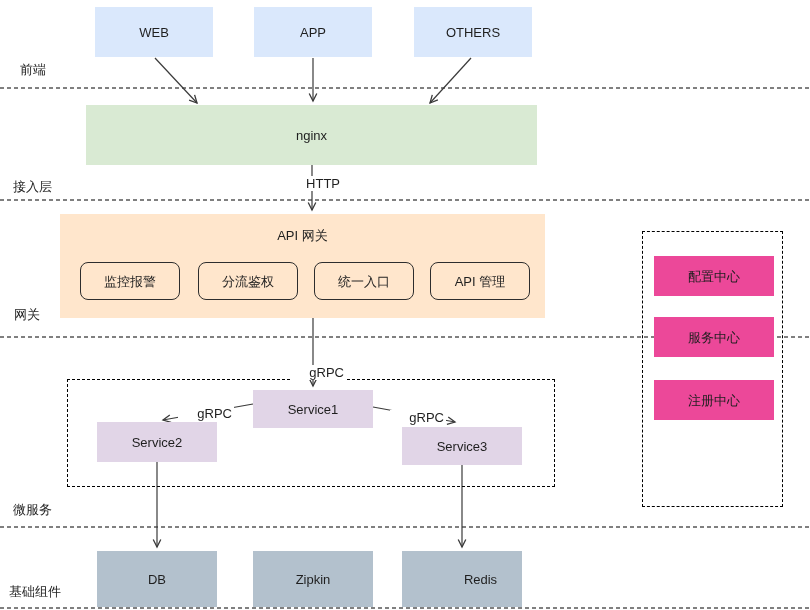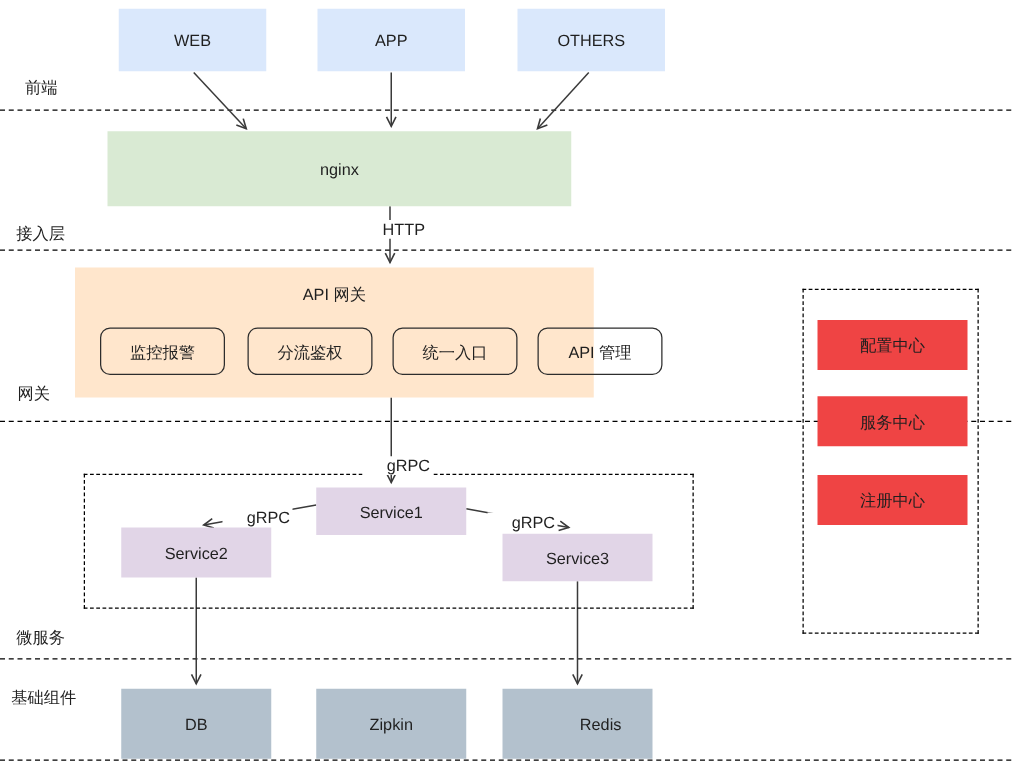--- a/index.html
+++ b/index.html
@@ -9,59 +9,59 @@
   }
   .canvas svg{position:absolute;left:0;top:0;z-index:1;}
   .node{
     position:absolute;display:flex;align-items:center;justify-content:center;
     font-size:13px;line-height:1;z-index:2;box-sizing:border-box;white-space:nowrap;
   }
   .client{background:#dae8fc;width:118px;height:50px;top:7px;}
   .client-web{left:95px;}
   .client-app{left:254px;}
   .client-others{left:414px;}
-  .nginx{background:#d9ead3;left:86px;top:105px;width:371px;height:60px;}
+  .nginx{background:#d9ead3;left:86px;top:105px;width:451px;height:60px;}
   .gateway{
-    position:absolute;background:#ffe6cc;left:60px;top:214px;width:415px;height:104px;z-index:2;
+    position:absolute;background:#ffe6cc;left:60px;top:214px;width:485px;height:104px;z-index:2;
   }
   .gateway-title{
     position:absolute;left:0;top:13px;width:100%;text-align:center;font-size:13px;
   }
   .feature{
     background:transparent;border:1px solid #2d2d2d;border-radius:8px;
     width:100px;height:38px;top:262px;
   }
   .feature-0{left:80px;}
   .feature-1{left:198px;}
   .feature-2{left:314px;}
   .feature-3{left:430px;}
   .dashed-box{position:absolute;border:1px dashed #000;z-index:1;box-sizing:border-box;background:transparent;}
   .ms-box{left:67px;top:379px;width:488px;height:108px;}
   .centers-box{left:642px;top:231px;width:141px;height:276px;}
   .service{background:#e1d5e7;width:120px;height:38px;}
   .service-1{left:253px;top:390px;}
   .service-2{left:97px;top:422px;height:40px;}
   .service-3{left:402px;top:427px;}
-  .center{background:#ef4444;left:654px;width:120px;height:40px;}
+  .center{background:#ec4899;left:654px;width:120px;height:40px;}
   .center-0{top:256px;}
   .center-1{top:317px;}
   .center-2{top:380px;}
   .center-3{top:443px;}
   .infra{background:#b3c1cd;width:120px;height:56px;top:551px;}
   .infra-0{left:97px;}
   .infra-1{left:253px;}
   .infra-2{left:402px;padding-left:37px;}
   .layer-label{
     position:absolute;font-size:13px;z-index:2;background:transparent;white-space:nowrap;
   }
   .lbl-frontend{left:20px;top:61px;}
   .lbl-access{left:13px;top:178px;}
   .lbl-gateway{left:14px;top:306px;}
   .lbl-micro{left:13px;top:501px;}
-  .lbl-infra{left:9px;top:549px;}
+  .lbl-infra{left:9px;top:583px;}
   .conn-label{
     position:absolute;font-size:13px;z-index:3;background:#ffffff;text-align:right;
     padding:0 2px;white-space:nowrap;
   }
   .lbl-http{left:286px;top:176px;width:52px;}
   .lbl-grpc-top{left:290px;top:365px;width:52px;}
   .lbl-grpc-left{left:178px;top:406px;width:52px;}
   .lbl-grpc-right{left:390px;top:410px;width:52px;}
   .sep{stroke:#000;stroke-width:1;stroke-dasharray:4 3;}
   .conn{stroke:#3a3a3a;stroke-width:1.2;fill:none;}

